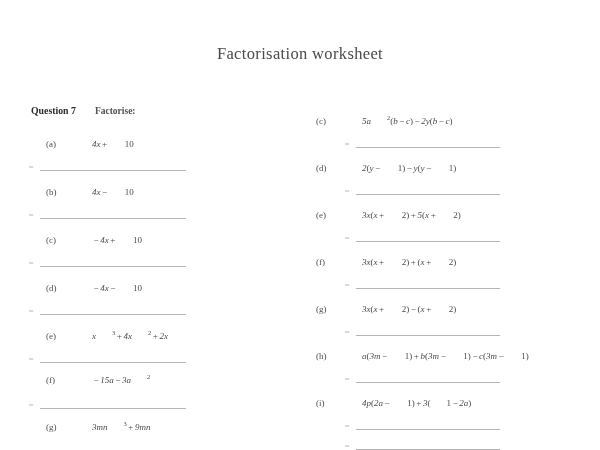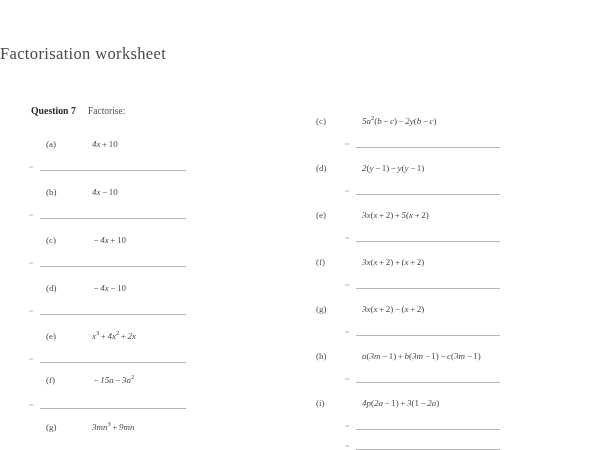--- a/index.html
+++ b/index.html
@@ -22,21 +22,21 @@
     inset: 0;
     background: #ffffff;
   }
 
   
   .doc-title {
     position: absolute;
     left: 0;
     top: 44px;
     width: 600px;
-    text-align: left;
+    text-align: center;
     font-size: 16.5px;
     font-weight: 400;
     letter-spacing: 0.35px;
     color: #4a4a4a;
     white-space: nowrap;
   }
 
   
   .q-head {
     position: absolute;
@@ -45,22 +45,23 @@
     font-size: 9.5px;
     white-space: nowrap;
     color: #3c3c3c;
   }
   .q-head .q-num {
     font-weight: 700;
     color: #2b2b2b;
     font-size: 9.8px;
   }
   .q-head .q-verb {
-    margin-left: 12px;
+    margin-left: 19px;
     color: #505050;
+    font-weight: bold;
   }
 
   
   .col {
     position: absolute;
     top: 0;
     height: 450px;
   }
   .col-left  { left: 0; width: 300px; }
   .col-right { left: 300px; width: 300px; }
@@ -104,21 +105,21 @@
   }
   .ans .rule {
     position: absolute;
     left: 12px;
     top: 9px;
     height: 1px;
     background: #b5b5b5;
   }
 
   
-  .num   { font-style: normal; }
+  .num   { font-style: normal; margin-left: 16px; }
   .op    { font-style: normal; padding: 0 1.6px; }
   .paren { font-style: normal; }
   sup {
     font-size: 6.4px;
     font-style: italic;
     vertical-align: super;
     line-height: 0;
   }
   sup.num { font-style: normal; }
 </style>

